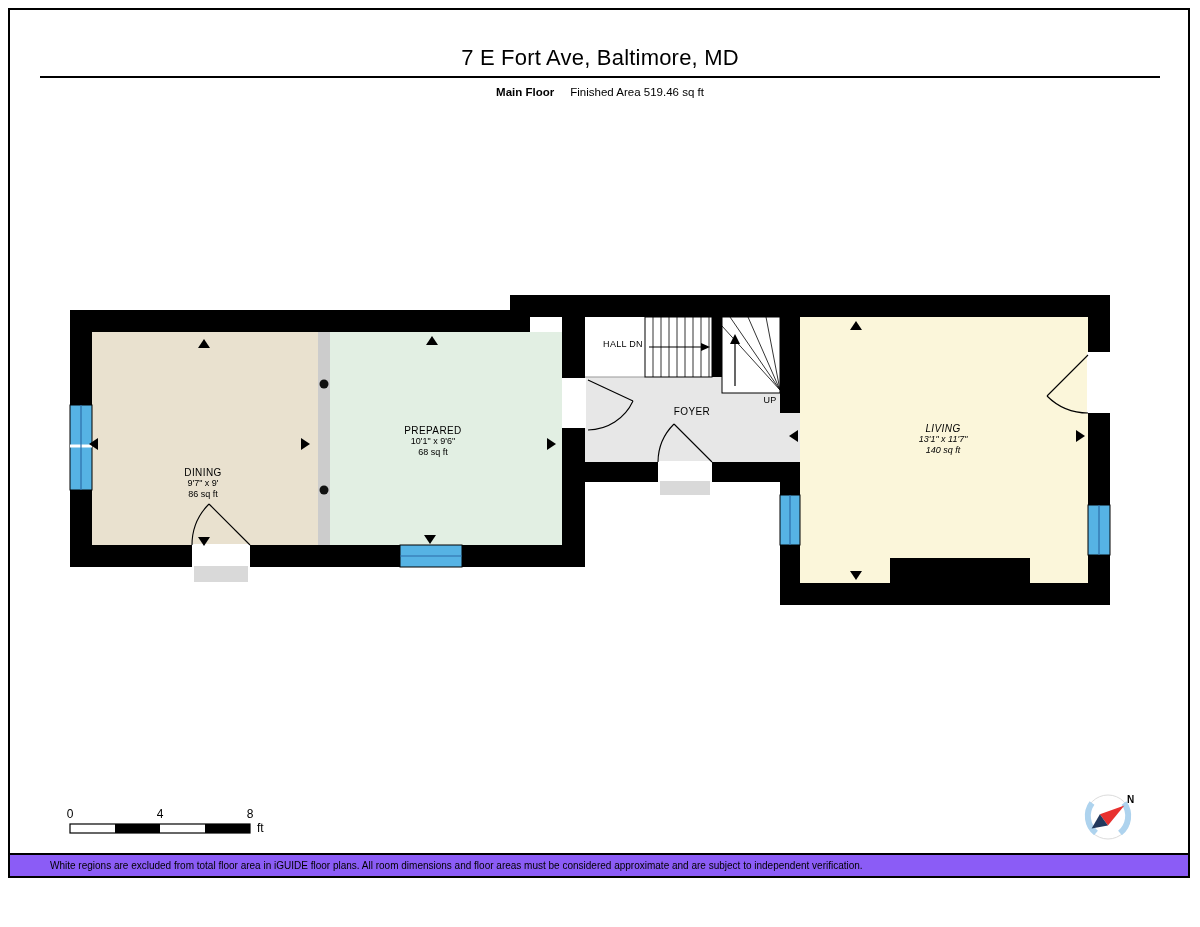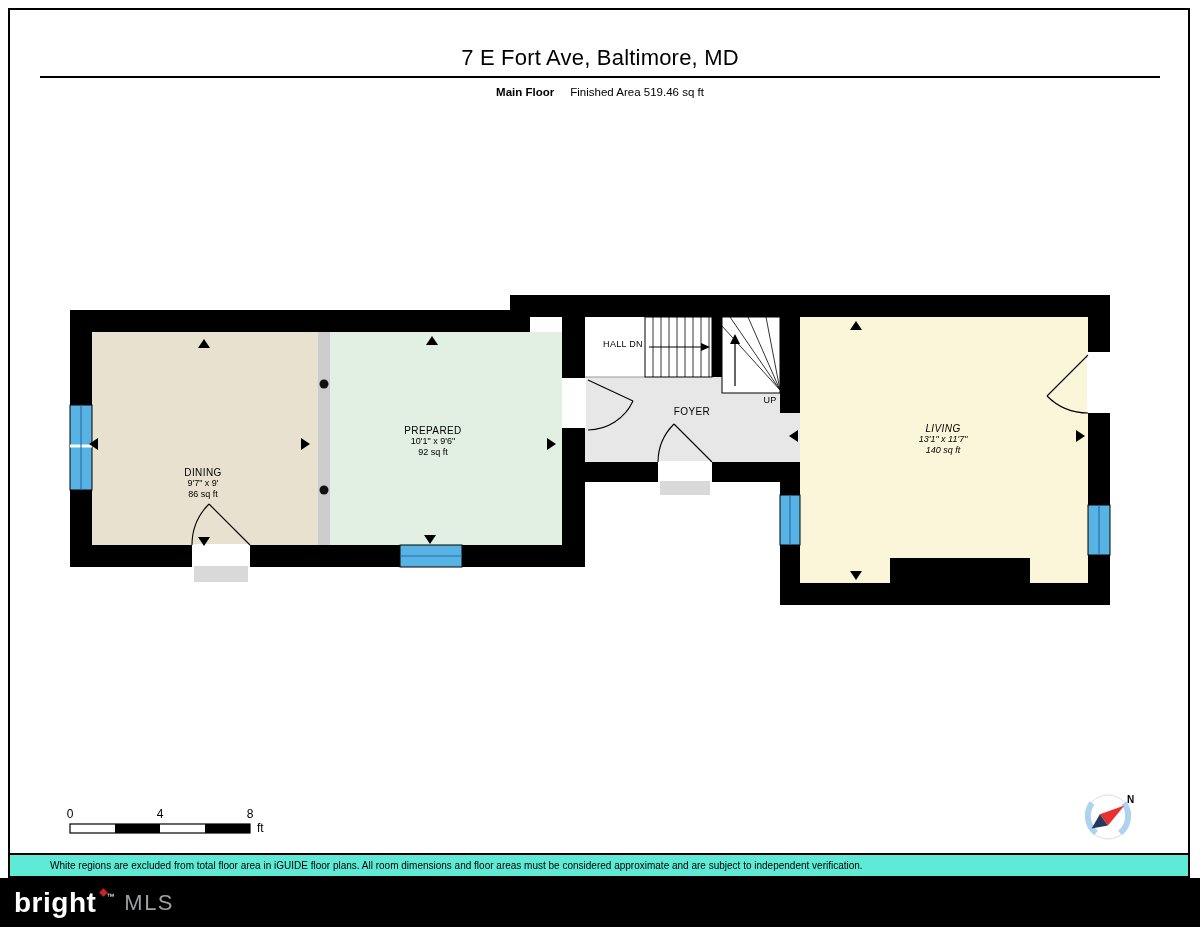--- a/index.html
+++ b/index.html
@@ -11,21 +11,21 @@
   #subtitle .floor{font-weight:bold;margin-right:16px;}
   #plan-svg{position:absolute;left:0;top:0;}
   .plan-label{position:absolute;transform:translateX(-50%);text-align:center;line-height:11px;white-space:nowrap;}
   .room-name{font-size:10px;letter-spacing:.4px;}
   .room-sub{font-size:9px;}
   .small-label{position:absolute;transform:translateX(-50%);font-size:9px;white-space:nowrap;letter-spacing:.3px;}
   .scale-num{position:absolute;transform:translateX(-50%);font-size:12px;}
   #scale-unit{position:absolute;left:257px;top:821px;font-size:12px;}
   #prepared{position:absolute;left:0;right:0;top:820px;text-align:center;font-size:11px;font-weight:bold;}
   #north-label{position:absolute;left:1127px;top:794px;font-size:10px;font-weight:bold;}
-  #disclaimer{position:absolute;left:0;right:0;bottom:0;height:23px;border-top:2px solid #000;font-size:10px;line-height:21px;padding-left:40px;box-sizing:border-box;background:#5eead4;}
+  #disclaimer{position:absolute;left:0;right:0;bottom:0;height:23px;border-top:2px solid #000;font-size:10px;line-height:21px;padding-left:40px;box-sizing:border-box;background:#8b5cf6;}
   #footer{position:absolute;left:0;top:878px;width:1200px;height:49px;background:#000;color:#fff;}
   #brand{position:absolute;left:14px;top:0;height:49px;display:flex;align-items:center;}
   .brand-name{font-size:28px;font-weight:bold;letter-spacing:.5px;color:#fff;}
   .brand-mark{display:inline-block;width:6px;height:6px;background:#d22128;transform:rotate(45deg) translateY(-2px);margin:0 1px 18px 3px;}
   .brand-tm{font-size:8px;color:#fff;align-self:flex-start;margin-top:14px;}
   .brand-mls{font-size:22px;color:#9aa0a3;margin-left:10px;letter-spacing:1.5px;}
 </style>
 </head>
 <body>
 
@@ -161,42 +161,34 @@
   </svg>
 
   <div class="plan-label" style="left:203px;top:423px;margin-top:44px;">
     <div class="room-name">DINING</div>
     <div class="room-sub">9'7" x 9'</div>
     <div class="room-sub">86 sq ft</div>
   </div>
   <div class="plan-label" style="left:433px;top:425px;">
     <div class="room-name">PREPARED</div>
     <div class="room-sub">10'1" x 9'6"</div>
-    <div class="room-sub">92 sq ft</div>
+    <div class="room-sub">68 sq ft</div>
   </div>
   <div class="plan-label" style="left:943px;top:423px;font-style:italic;">
     <div class="room-name">LIVING</div>
     <div class="room-sub">13'1" x 11'7"</div>
     <div class="room-sub">140 sq ft</div>
   </div>
   <div class="plan-label" style="left:672px;top:406px;margin-left:20px;">
     <div class="room-name">FOYER</div>
   </div>
   <div class="small-label" style="left:613px;top:339px;padding-left:20px;">HALL DN</div>
   <div class="small-label" style="left:770px;top:395px;">UP</div>
 
   <div class="scale-num" style="left:70px;top:807px;">0</div>
   <div class="scale-num" style="left:160px;top:807px;">4</div>
   <div class="scale-num" style="left:250px;top:807px;">8</div>
   <div id="scale-unit">ft</div>
 
   <div id="north-label">N</div>
 
-  <div id="footer">
-    <div id="brand">
-      <span class="brand-name">bright</span>
-        <span class="brand-mark"></span>
-        <span class="brand-tm">™</span>
-      <span class="brand-mls">MLS</span>
-    </div>
-  </div>
 
 </div>
 
 </body></html>

